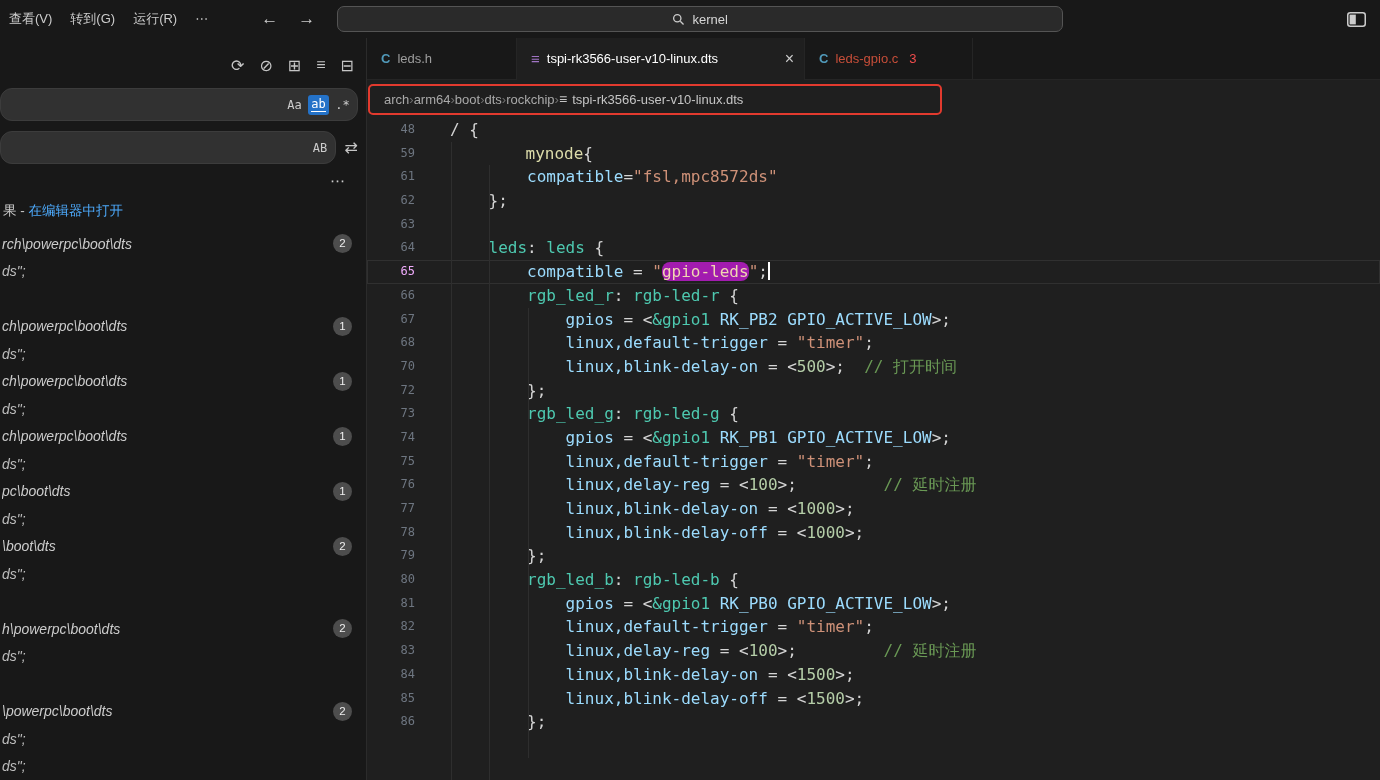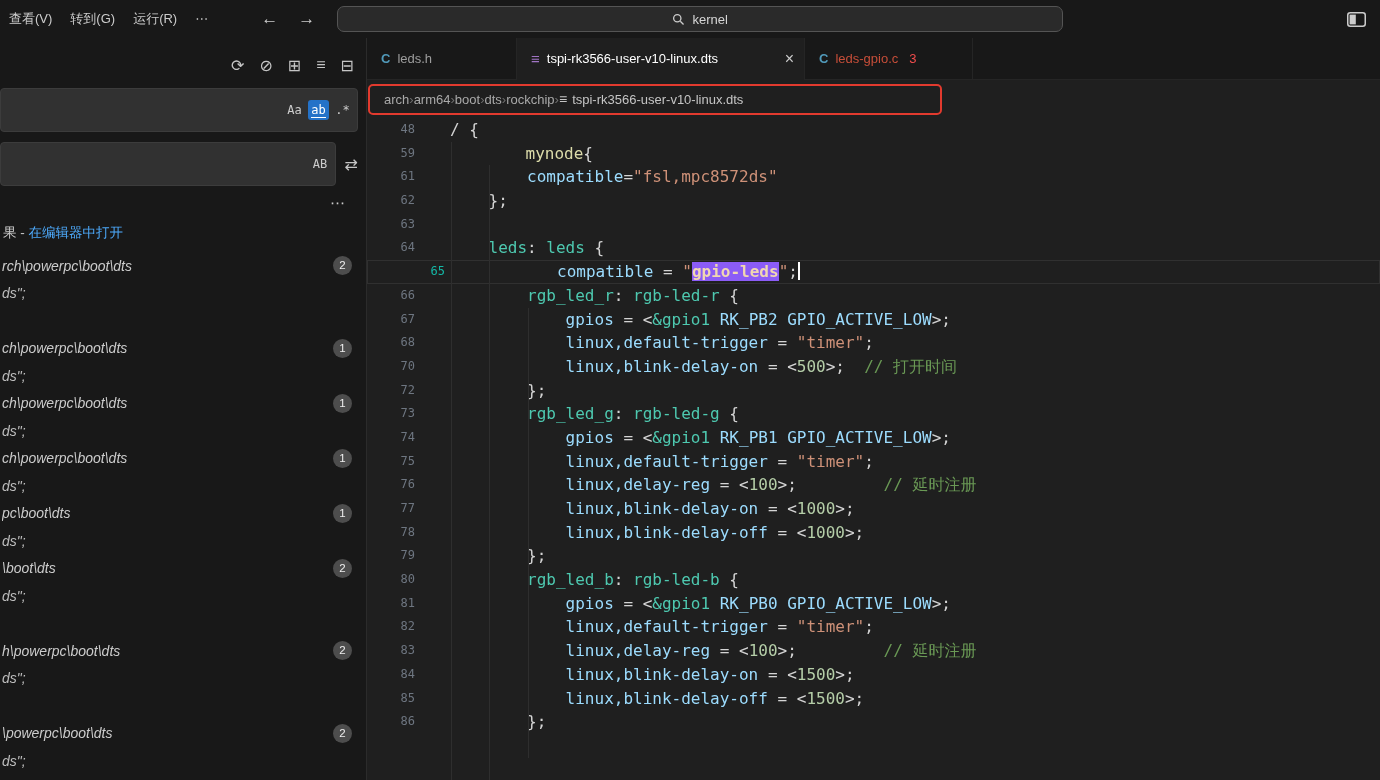--- a/index.html
+++ b/index.html
@@ -19,22 +19,22 @@
                     color:#d6d6d6; font-size:13px; }
   .layout-btn { margin-left:auto; margin-right:14px; display:flex; align-items:center; }
 
   
   .sidebar { position:absolute; left:0; top:38px; width:367px; bottom:0;
              background:#181818; border-right:1px solid #2b2b2b; overflow:hidden; }
   .panel-actions { display:flex; justify-content:flex-end; align-items:center;
                    gap:15px; padding:14px 12px 0 0; height:40px; color:#c5c5c5;
                    font-size:16px; }
   .panel-actions span { cursor:pointer; }
-  .input-box { height:44px; background:#313131; border:1px solid #3c3c3c;
-               border-radius:4px; display:flex; align-items:center; }
+  .input-box { height:33px; background:#313131; border:1px solid #3c3c3c;
+               border-radius:12px; display:flex; align-items:center; }
   .search-row { margin:10px 8px 0 0; }
   .search-row .input-box { width:100%; }
   .opts { margin-left:auto; display:flex; gap:3px; margin-right:4px; }
   .opt { min-width:21px; height:20px; padding:0 3px; border-radius:3px; color:#cccccc;
          font-size:12px; font-family:"DejaVu Sans Mono", monospace; display:flex;
          align-items:center; justify-content:center; cursor:pointer; }
   .opt.active { background:#2472c8; color:#ffffff; }
   .opt .ul { border-bottom:1px solid currentColor; }
   .replace-row { margin:10px 8px 0 0; display:flex; align-items:center; }
   .replace-row .input-box { flex:1; }
@@ -80,27 +80,27 @@
   .bfile { color:#c5c5c5; display:flex; align-items:center; gap:5px; cursor:pointer; }
   .bficon { color:#c5c5c5; font-size:14px; }
 
   .code { position:relative; height:662px; overflow:hidden;
           font-family:"DejaVu Sans Mono","Liberation Mono", monospace; font-size:16px; }
   .iguide { position:absolute; width:1px; background:#2e2e2e; }
   .code-row { display:flex; height:23.7px; line-height:23.7px; white-space:pre; }
   .code-row.current { outline:1px solid #303030; outline-offset:-1px; }
   .gutter { flex:none; width:83px; padding-right:35px; text-align:right;
             color:#6e7681; font-size:12px; }
-  .current .gutter { color:#14b8a6;margin-left:30px; }
+  .current .gutter { color:#f0abfc; }
   .ltext { flex:1; white-space:pre; color:#d4d4d4; }
   .pn { color:#d4d4d4; } .prop { color:#9cdcfe; } .str { color:#ce9178; }
   .num { color:#b5cea8; } .node { color:#4ec9b0; } .fn { color:#dcdcaa;margin-left:37px; }
   .ref { color:#4ec9b0; } .cst { color:#9cdcfe;text-align:center; } .cmt { color:#6a9955; }
   .ws { color:#d4d4d4; }
-  .strhl { color:#f0d7b1; background:#8b5cf6; border-radius:0;font-weight:bold; }
+  .strhl { color:#f0d7b1; background:#a21caf; border-radius:8px; }
   .cursor { display:inline-block; width:2px; height:18px; background:#ffffff;
             vertical-align:-3px; }
 </style>
 </head>
 <body>
 
 <div class="titlebar">
   <span class="menu-item">查看(V)</span>
   <span class="menu-item">转到(G)</span>
   <span class="menu-item">运行(R)</span>

